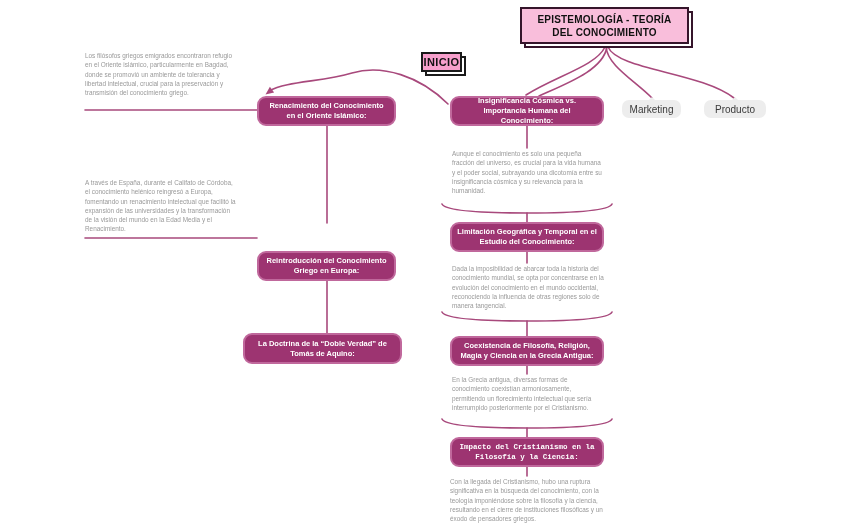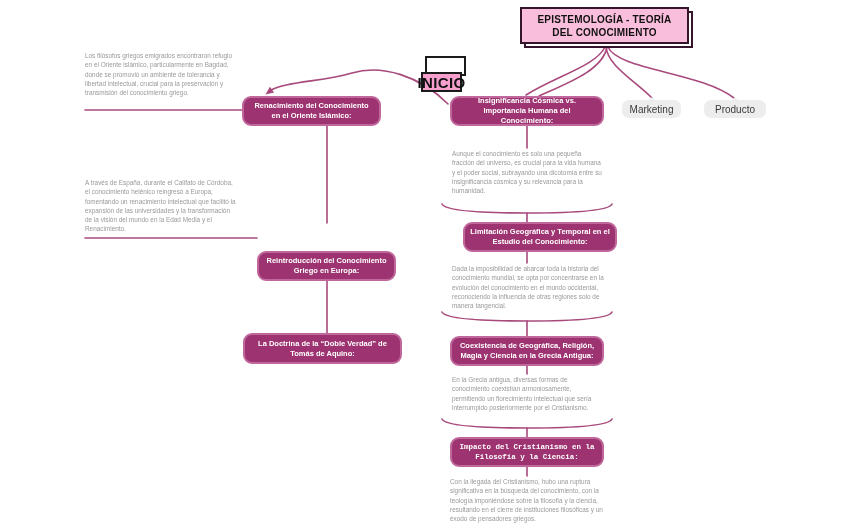--- a/index.html
+++ b/index.html
@@ -36,21 +36,21 @@
     background:#ffffff;box-sizing:border-box;
   }
   .cardface{
     position:relative;width:100%;height:100%;box-sizing:border-box;
     display:flex;align-items:center;justify-content:center;text-align:center;
     font-weight:bold;color:#111111;
   }
   .central .cardshadow{border:2px solid #35152b;}
   .central .cardface{background:#f9bedb;border:2.5px solid #35152b;font-size:10px;line-height:13px;letter-spacing:.2px;padding:2px 6px;}
   .inicio .cardshadow{border:2px solid #1a1a1a;}
-  .inicio .cardface{background:#f79fcc;border:2px solid #1a1a1a;font-size:15px;letter-spacing:.4px;margin-top:20px;}
+  .inicio .cardface{background:#f79fcc;border:2px solid #1a1a1a;font-size:11px;letter-spacing:.4px;}
 </style>
 </head>
 <body>
 
 <div id="canvas">
 
   <svg id="wires" width="849" height="526" viewBox="0 0 849 526">
     <g stroke="#a8497c" stroke-width="1.6" fill="none" stroke-linecap="round">
 
       <path d="M605,47 C596,66 556,76 526,95"></path>
@@ -90,32 +90,32 @@
   </div>
 
   <div class="gnode" style="left:622px;top:100px;width:59px;height:18px;">
     <span>Marketing</span>
   </div>
   <div class="gnode" style="left:704px;top:100px;width:62px;height:18px;text-align:right;">
     <span>Producto</span>
   </div>
 
   <div class="note" style="left:85px;top:51px;width:150px;">Los filósofos griegos emigrados encontraron refugio en el Oriente islámico, particularmente en Bagdad, donde se promovió un ambiente de tolerancia y libertad intelectual, crucial para la preservación y transmisión del conocimiento griego.</div>
-  <div class="mnode" style="left:242px;top:96px;width:139px;height:30px;">Renacimiento del Conocimiento en el Oriente Islámico:</div>
+  <div class="mnode" style="left:257px;top:96px;width:139px;height:30px;">Renacimiento del Conocimiento en el Oriente Islámico:</div>
 
   <div class="note" style="left:85px;top:178px;width:152px;">A través de España, durante el Califato de Córdoba, el conocimiento helénico reingresó a Europa, fomentando un renacimiento intelectual que facilitó la expansión de las universidades y la transformación de la visión del mundo en la Edad Media y el Renacimiento.</div>
   <div class="mnode" style="left:257px;top:223px;width:139px;height:30px;margin-top:28px;">Reintroducción del Conocimiento Griego en Europa:</div>
 
   <div class="mnode" style="left:450px;top:96px;width:154px;height:30px;">Insignificancia Cósmica vs. Importancia Humana del Conocimiento:</div>
 
   <div class="mnode" style="left:243px;top:333px;width:159px;height:31px;">La Doctrina de la “Doble Verdad” de Tomás de Aquino:</div>
   <div class="note" style="left:452px;top:149px;width:150px;">Aunque el conocimiento es solo una pequeña fracción del universo, es crucial para la vida humana y el poder social, subrayando una dicotomía entre su insignificancia cósmica y su relevancia para la humanidad.</div>
 
-  <div class="mnode" style="left:450px;top:222px;width:154px;height:30px;margin-left:13px;">Limitación Geográfica y Temporal en el Estudio del Conocimiento:</div>
+  <div class="mnode" style="left:450px;top:222px;width:154px;height:30px;">Limitación Geográfica y Temporal en el Estudio del Conocimiento:</div>
   <div class="note" style="left:452px;top:264px;width:152px;">Dada la imposibilidad de abarcar toda la historia del conocimiento mundial, se opta por concentrarse en la evolución del conocimiento en el mundo occidental, reconociendo la influencia de otras regiones solo de manera tangencial.</div>
 
-  <div class="mnode" style="left:450px;top:336px;width:154px;height:30px;">Coexistencia de Geográfica, Religión, Magia y Ciencia en la Grecia Antigua:</div>
+  <div class="mnode" style="left:450px;top:336px;width:154px;height:30px;">Coexistencia de Filosofía, Religión, Magia y Ciencia en la Grecia Antigua:</div>
   <div class="note" style="left:452px;top:375px;width:152px;">En la Grecia antigua, diversas formas de conocimiento coexistían armoniosamente, permitiendo un florecimiento intelectual que sería interrumpido posteriormente por el Cristianismo.</div>
 
   <div class="mnode" style="left:450px;top:437px;width:154px;height:30px;font-family:Liberation Mono, monospace;">Impacto del Cristianismo en la Filosofía y la Ciencia:</div>
   <div class="note" style="left:450px;top:477px;width:156px;">Con la llegada del Cristianismo, hubo una ruptura significativa en la búsqueda del conocimiento, con la teología imponiéndose sobre la filosofía y la ciencia, resultando en el cierre de instituciones filosóficas y un éxodo de pensadores griegos.</div>
 
 </div>
 
 </body></html>

